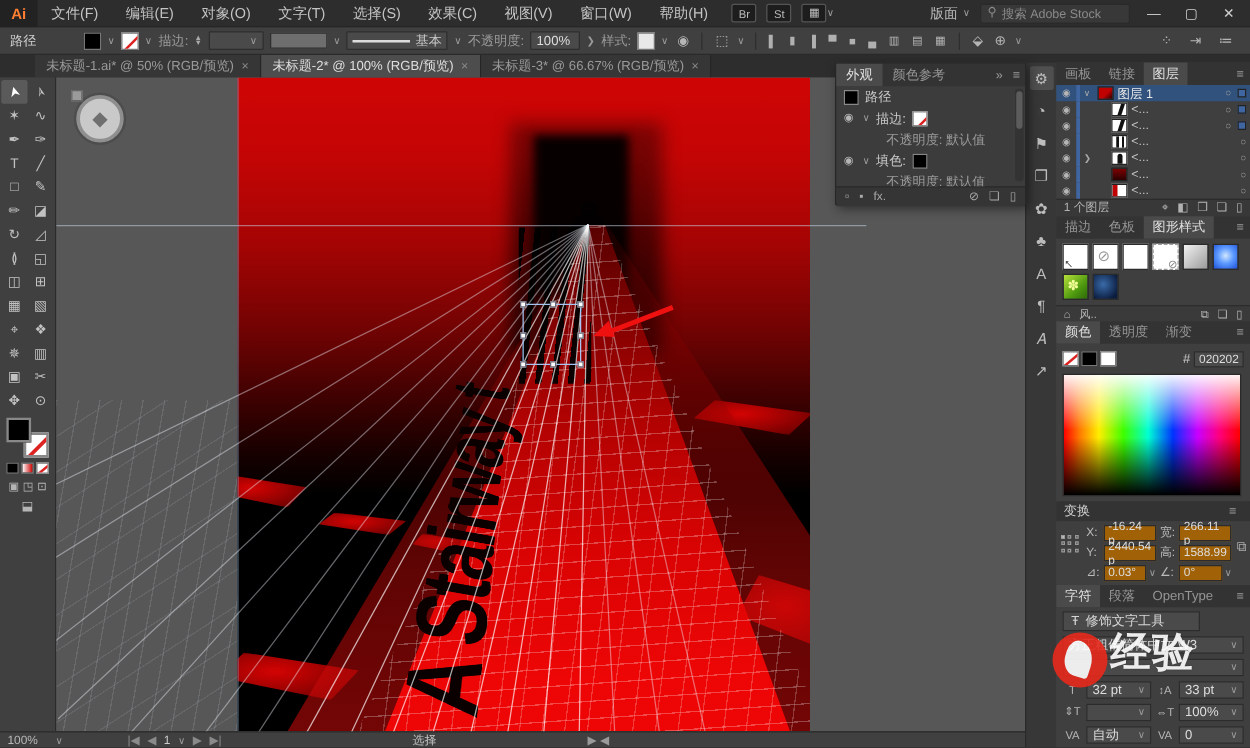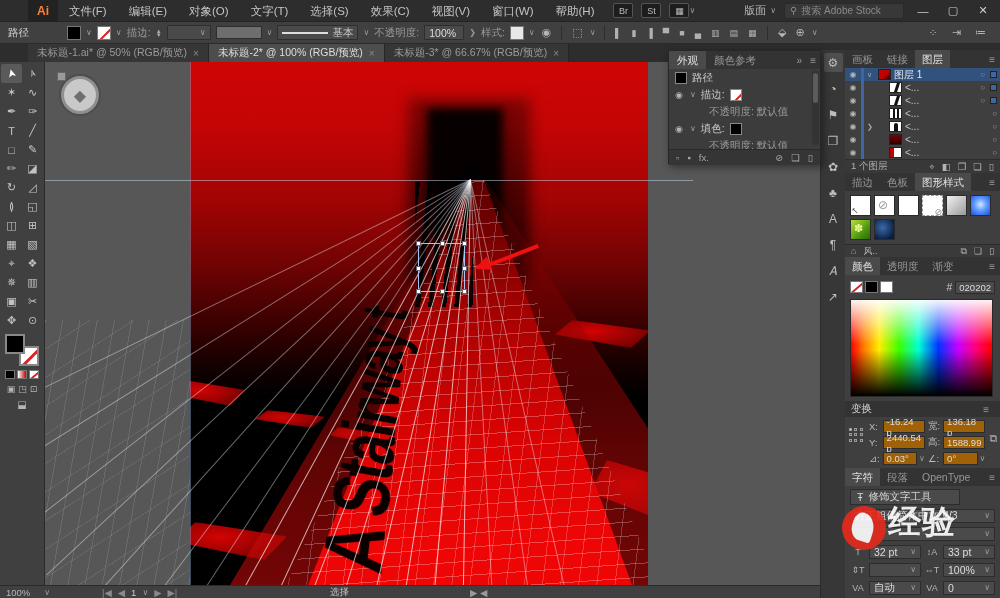--- a/index.html
+++ b/index.html
@@ -1,21 +1,21 @@
 <!DOCTYPE html>
 <html><head>
 <meta charset="utf-8">
 <style>
   *{margin:0;padding:0;box-sizing:border-box;font-family:"Liberation Sans","DejaVu Sans",sans-serif;}
   html,body{background:#222;}
   #app{position:relative;width:1000px;height:598px;background:#3f3f3f;color:#c8c8c8;font-size:11px;overflow:hidden;}
 
   
   .menubar{position:absolute;left:0;top:0;width:1000px;height:22px;background:#2d2d2d;border-bottom:1px solid #242424;display:flex;align-items:center;gap:0;}
-  .ai-logo{width:30px;height:22px;display:flex;align-items:center;justify-content:center;color:#ff7f32;font-weight:bold;font-size:12px;background:#222;margin-left:28px;}
+  .ai-logo{width:30px;height:22px;display:flex;align-items:center;justify-content:center;color:#ff7f32;font-weight:bold;font-size:12px;background:#222;}
   .menu-item{padding:0 11px;line-height:22px;color:#c4c4c4;font-size:11.5px;cursor:default;}
   .mb-sq{width:20px;height:15px;background:#1d1d1d;border:1px solid #555;color:#bbb;font-size:9px;display:flex;align-items:center;justify-content:center;margin-left:8px;border-radius:2px;}
   .mb-right{margin-left:auto;display:flex;align-items:center;gap:8px;padding-right:6px;}
   .mb-layout{display:flex;align-items:center;gap:4px;color:#bbb;}
   .searchbox{display:flex;align-items:center;gap:4px;background:#383838;border:1px solid #2a2a2a;border-radius:2px;height:16px;width:120px;padding:0 5px;color:#8a8a8a;font-size:10px;}
   .winbtn{width:22px;text-align:center;color:#cfcfcf;font-size:11px;}
 
   
   .controlbar{position:absolute;left:0;top:22px;width:1000px;height:22px;background:#404040;border-bottom:1px solid #2a2a2a;display:flex;align-items:center;gap:5px;padding:0 8px;font-size:10.5px;white-space:nowrap;}
   .cb-label{color:#cfcfcf;}
@@ -631,21 +631,21 @@
           <i></i>
           <i></i>
           <i></i>
           <i></i>
           <i></i>
       </div>
       <div class="tfields">
         <span>X:</span>
         <span class="tfield">-16.24 p</span>
         <span>宽:</span>
-        <span class="tfield">136.18 p</span>
+        <span class="tfield">266.11 p</span>
         <span>Y:</span>
         <span class="tfield">2440.54 p</span>
         <span>高:</span>
         <span class="tfield">1588.99</span>
         <span>⊿:</span>
         <span class="tdd">
             <span class="tfield" style="flex:1">0.03°</span>
             <span class="chev">∨</span>
           </span>
         <span>∠:</span>

